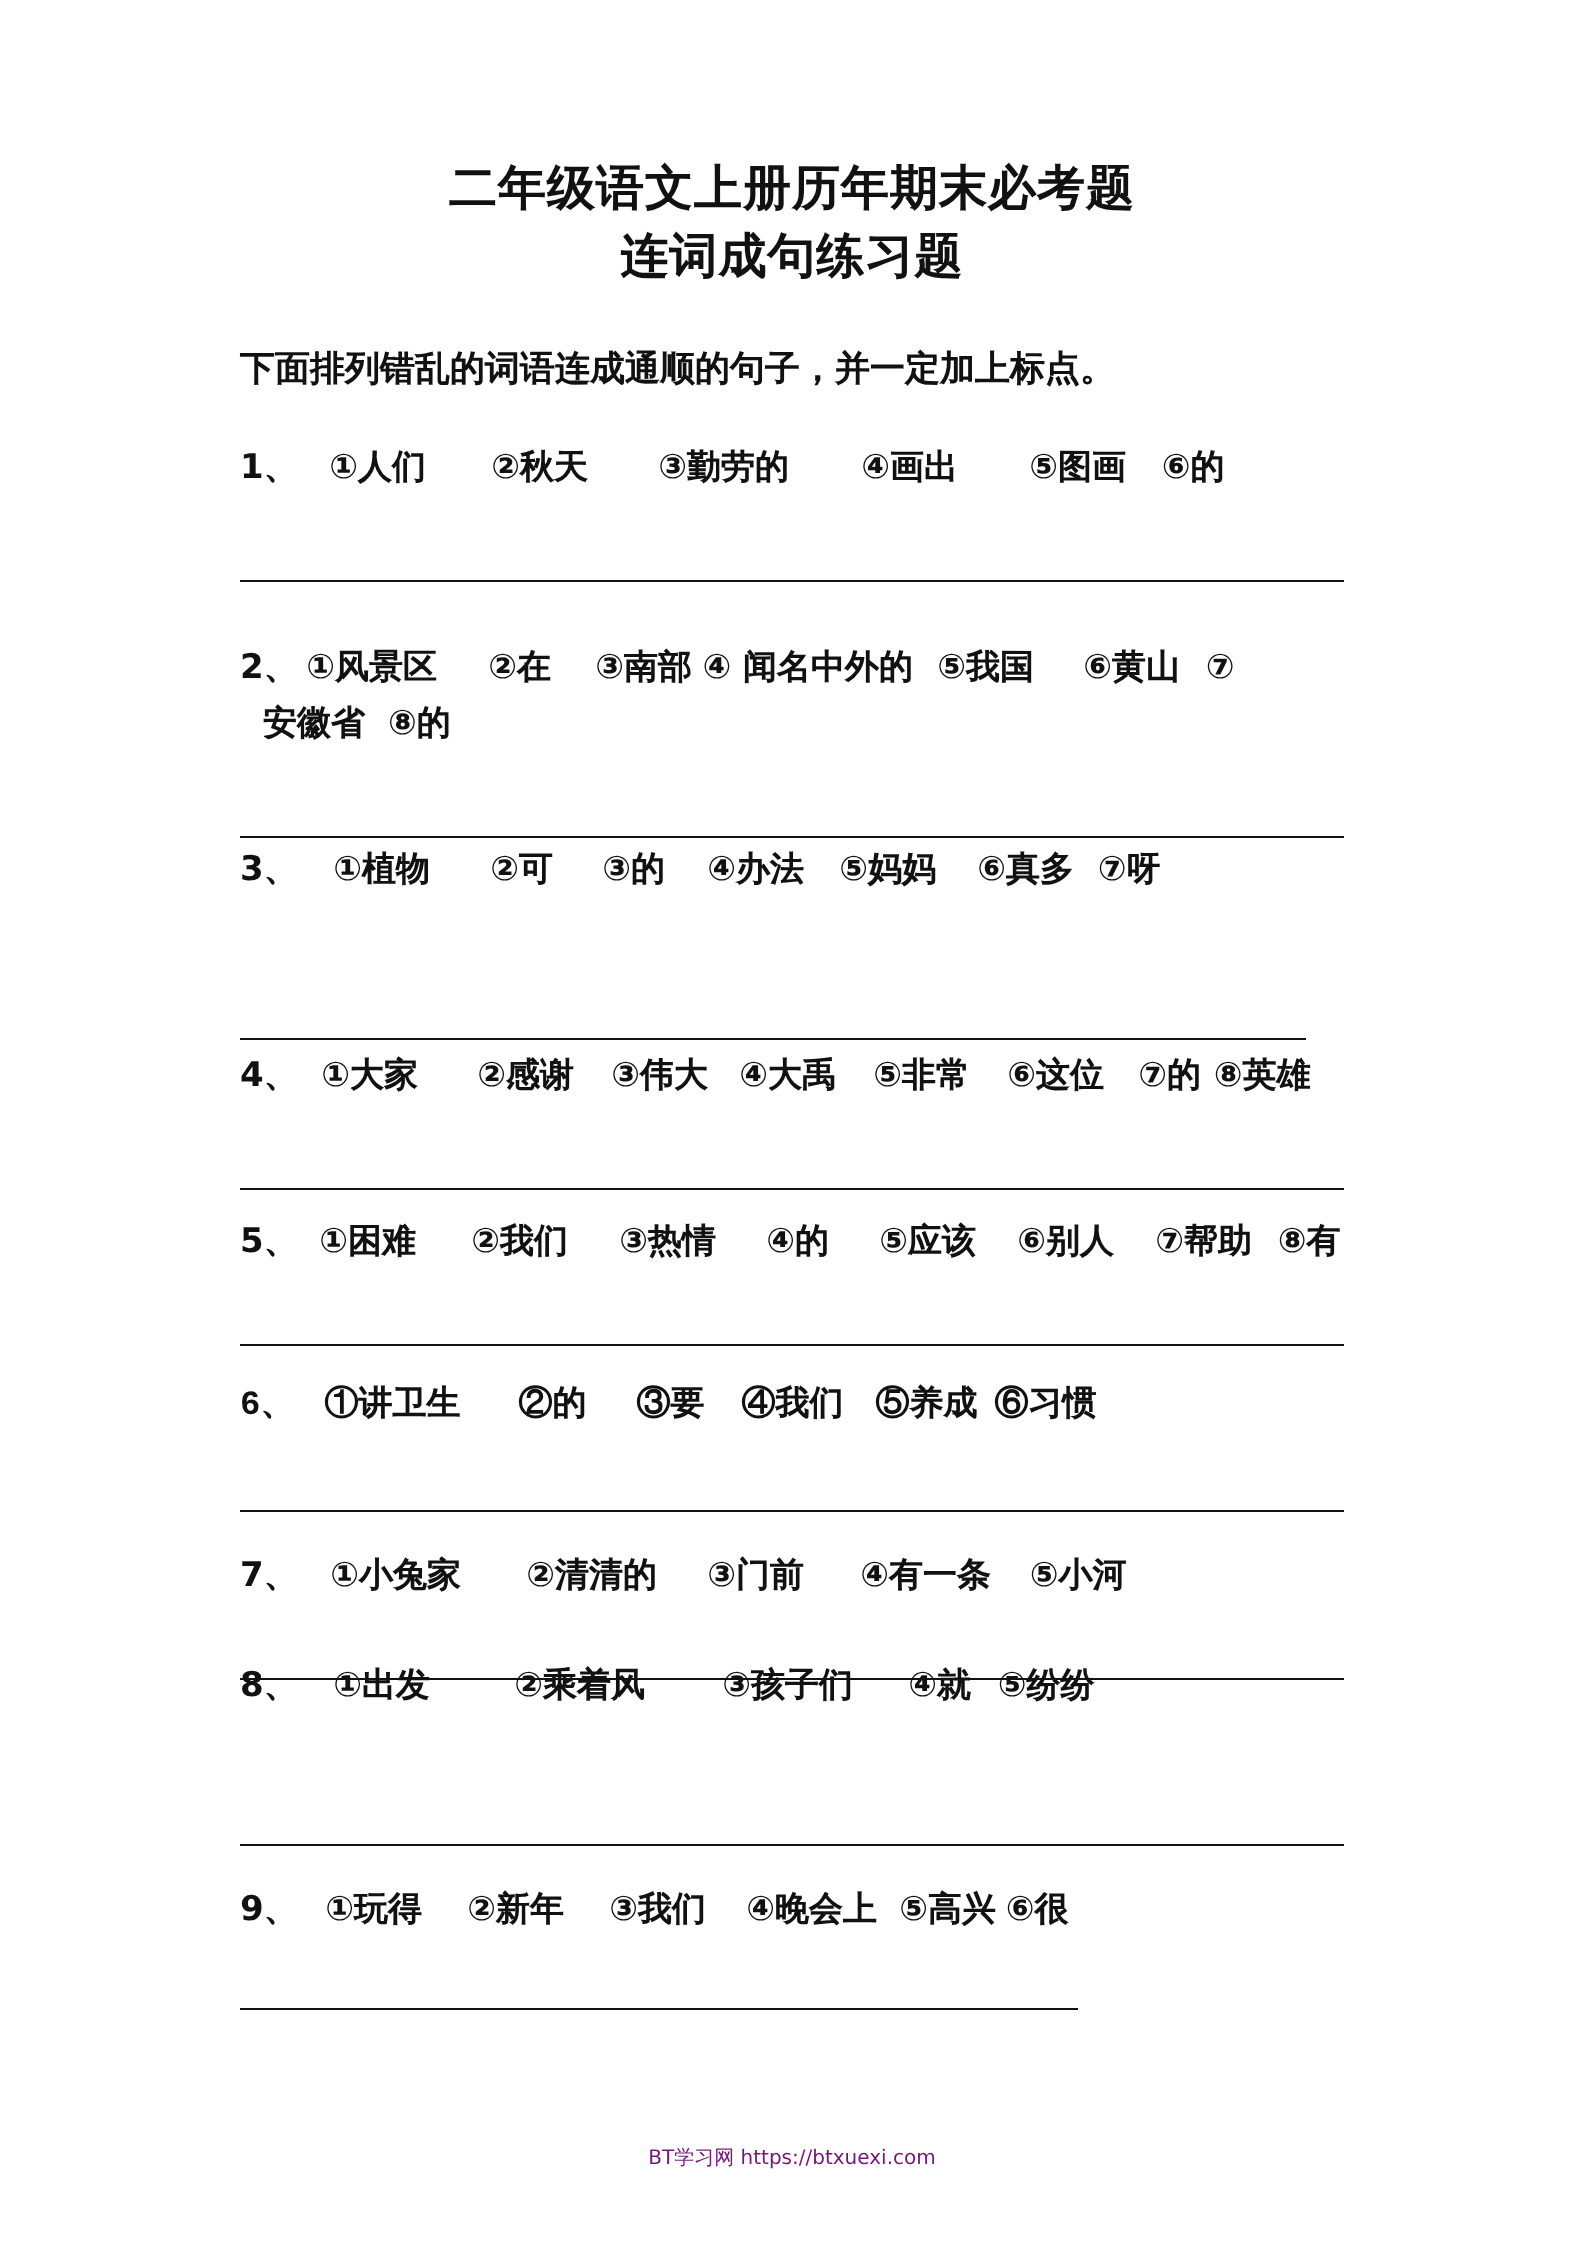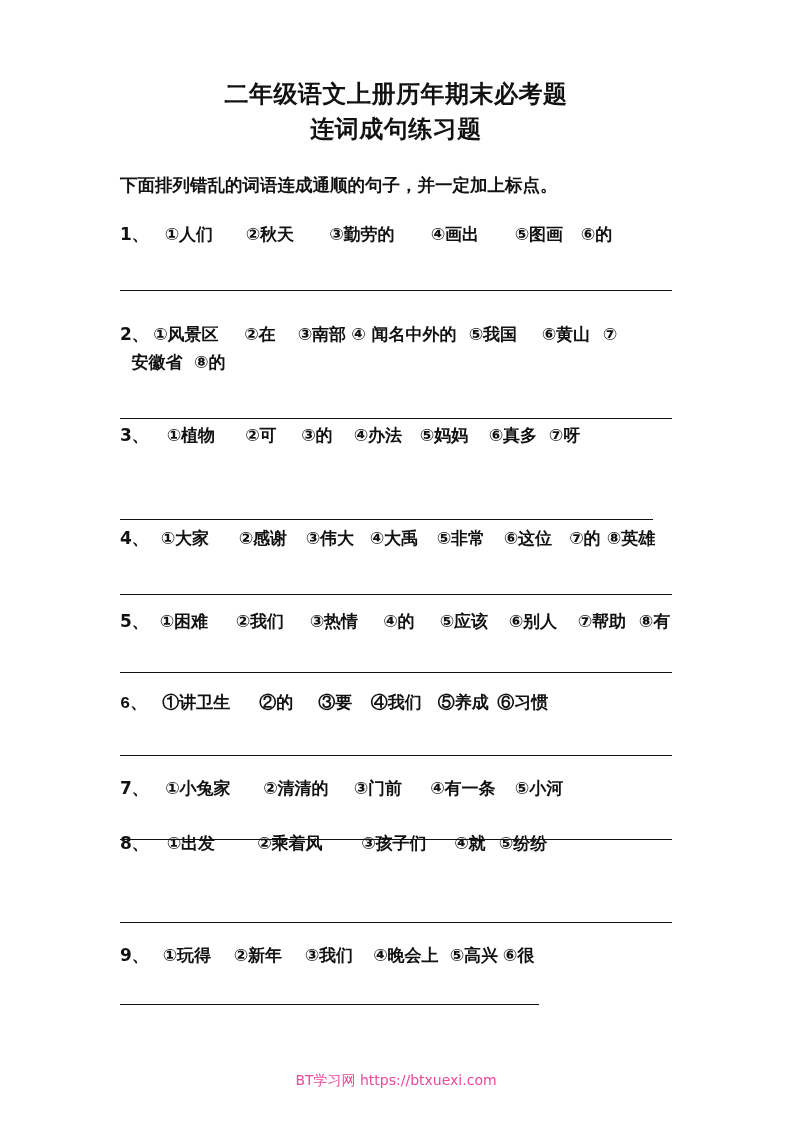--- a/index.html
+++ b/index.html
@@ -23,21 +23,21 @@
       font-size: 17px; font-weight: bold; line-height: 28px; white-space: nowrap;
     }
     .q .num { display: inline-block; }
     .q .w { display: inline-block; text-align: center; }
     .answer-line {
       position: absolute; left: 120px; height: 0;
       border-top: 1.5px solid #111111;
     }
     .footer {
       position: absolute; top: 1070px; left: 0; width: 792px; text-align: center;
-      font-size: 14px; color: #ec4899; line-height: 20px;
+      font-size: 10px; color: #701a75; line-height: 20px;
     }
   </style>
 </head>
 <body>
 
 <div class="title t1">二年级语文上册历年期末必考题</div>
 <div class="title t2">连词成句练习题</div>
 <div class="instruction">下面排列错乱的词语连成通顺的句子，并一定加上标点。</div>
 
 <div class="q" style="top:220px;">

